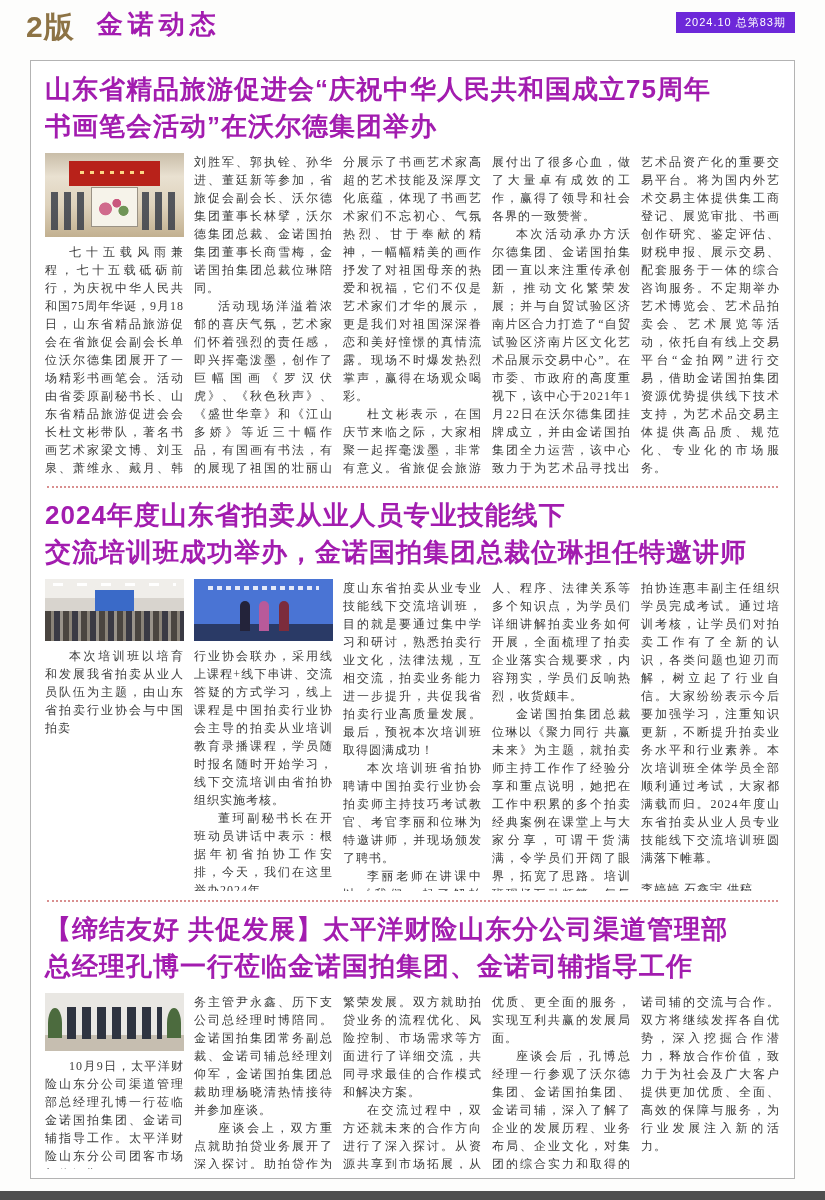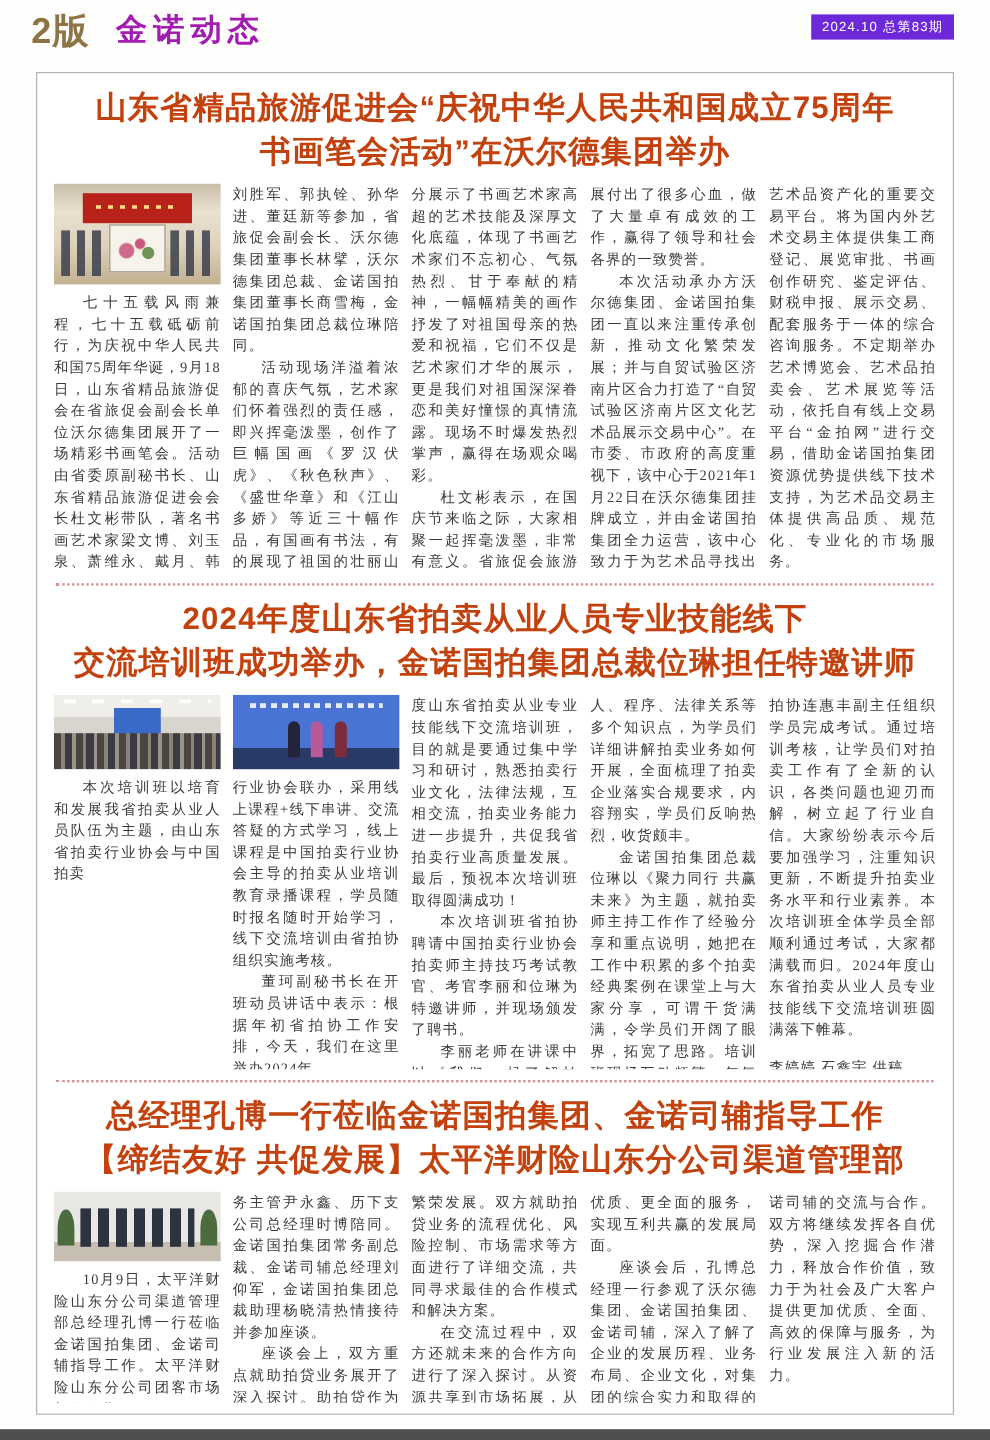--- a/index.html
+++ b/index.html
@@ -24,21 +24,21 @@
     font-size:11px;padding:3px 9px;letter-spacing:1px;
   }
   
   .frame{
     margin:4px 30px 0 30px;border:1px solid #b3b3b3;height:1119px;
     padding:6px 14px 0 14px;box-sizing:border-box;overflow:hidden;background:#fff;
   }
   .bottom-strip{position:absolute;left:0;right:0;bottom:0;height:9px;background:#4f4f4f;}
   
   .article-title{
-    text-align:center;color:#c2410c;
+    color:#a21caf;
     font-family:"Liberation Sans","DejaVu Sans",sans-serif;
     font-weight:bold;font-size:26px;line-height:37px;letter-spacing:1px;
     margin:4px 0 8px 0;
   }
   .article-title .tl{display:block;}
   .cols{display:flex;gap:10px;}
   .col{flex:1 1 0;min-width:0;overflow:hidden;}
   .a1 .cols{height:324px;}
   .a2 .cols{height:312px;}
   .a3 .cols{height:176px;}
@@ -173,22 +173,22 @@
         <p class="p cont">拍协连惠丰副主任组织学员完成考试。通过培训考核，让学员们对拍卖工作有了全新的认识，各类问题也迎刃而解，树立起了行业自信。大家纷纷表示今后要加强学习，注重知识更新，不断提升拍卖业务水平和行业素养。本次培训班全体学员全部顺利通过考试，大家都满载而归。2024年度山东省拍卖从业人员专业技能线下交流培训班圆满落下帷幕。</p>
         <div class="byline">李婷婷  石鑫宇  供稿</div>
       </div>
     </div>
   </div>
 
   <div class="sep"></div>
 
   <div class="article a3">
     <div class="article-title">
+      <span class="tl">【缔结友好 共促发展】太平洋财险山东分公司渠道管理部</span>
       <span class="tl">总经理孔博一行莅临金诺国拍集团、金诺司辅指导工作</span>
-      <span class="tl">【缔结友好 共促发展】太平洋财险山东分公司渠道管理部</span>
     </div>
     <div class="cols">
       <div class="col">
         <div class="photo ph3">
           <div class="plant pl"></div>
           <div class="people"></div>
           <div class="plant pr"></div>
         </div>
         <p class="p ind">10月9日，太平洋财险山东分公司渠道管理部总经理孔博一行莅临金诺国拍集团、金诺司辅指导工作。太平洋财险山东分公司团客市场部信保业</p>
       </div>

